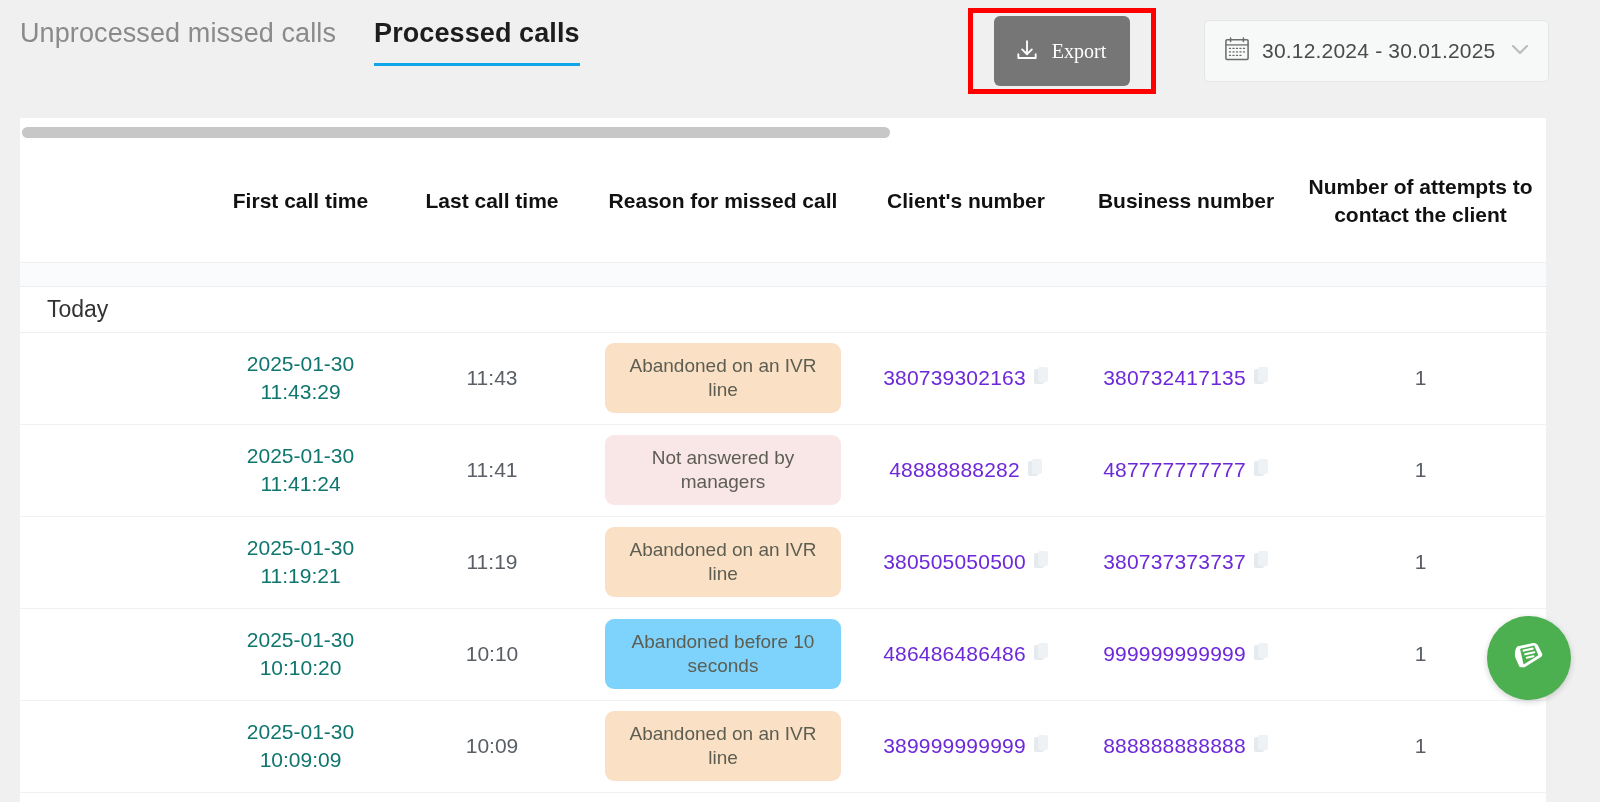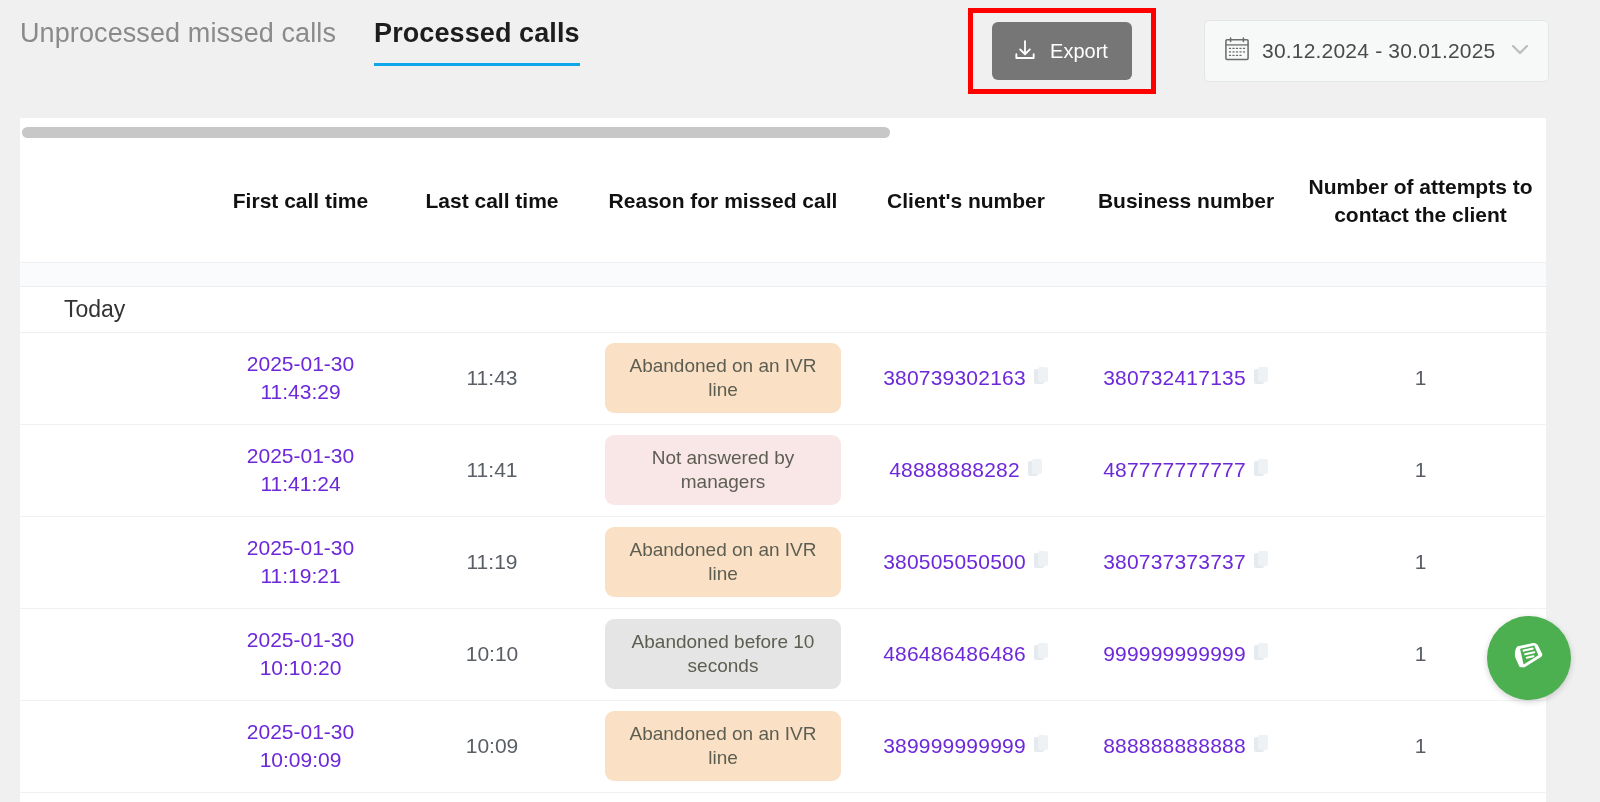--- a/index.html
+++ b/index.html
@@ -58,24 +58,24 @@
     justify-content: center;
   }
   .export-btn {
     display: flex;
     align-items: center;
     gap: 12px;
     background: #767676;
     color: #ffffff;
     border: none;
     border-radius: 6px;
-    height: 58px;
+    height: 70px;
     padding: 0 24px 0 20px;
     font-size: 20px;
-    font-family: Liberation Sans, sans-serif;
+    font-family: Liberation Serif, serif;
     cursor: pointer;
   }
   .export-btn svg { display: block; }
 
   
   .daterange {
     position: absolute;
     left: 1204px;
     top: 20px;
     width: 345px;
@@ -146,57 +146,57 @@
   .c6 { width: 251px; }
 
   tr.spacer td {
     height: 24px;
     background: #fafbfc;
     border-bottom: 1px solid #e9edf0;
     padding: 0;
   }
   tr.group td {
     height: 46px;
-    padding: 0 0 0 44px;
+    padding: 0 0 0 27px;
     font-size: 23px;
     color: #333333;
     background: #ffffff;
     border-bottom: 1px solid #eceff1;
     text-align: left;
   }
   tr.datarow td {
     height: 92px;
     padding: 8px 10px;
     text-align: center;
     vertical-align: middle;
     border-bottom: 1px solid #f0f3f5;
     background: #ffffff;
   }
   .dt {
     font-size: 21px;
-    color: #6d28d9;
+    color: #0f766e;
     line-height: 1.33;
     white-space: pre-line;
   }
   .lt { font-size: 21px; color: #5a5f66; margin-top: 36px; }
   .att { font-size: 21px; color: #5a5f66; }
 
   .badge {
     display: inline-block;
     border-radius: 9px;
     padding: 11px 12px;
     font-size: 19px;
     color: #5d5d52;
     line-height: 1.28;
     max-width: 236px;
     width: 236px;
   }
   .badge.ivr   { background: #fae1c5; }
   .badge.mgr   { background: #f9e7e7; }
-  .badge.ten   { background: #e5e5e5; }
+  .badge.ten   { background: #7dd3fc; }
 
   .numcell {
     display: inline-flex;
     align-items: center;
     gap: 8px;
     justify-content: center;
   }
   .numcell .num {
     font-size: 21px;
     color: #6d28d9;

